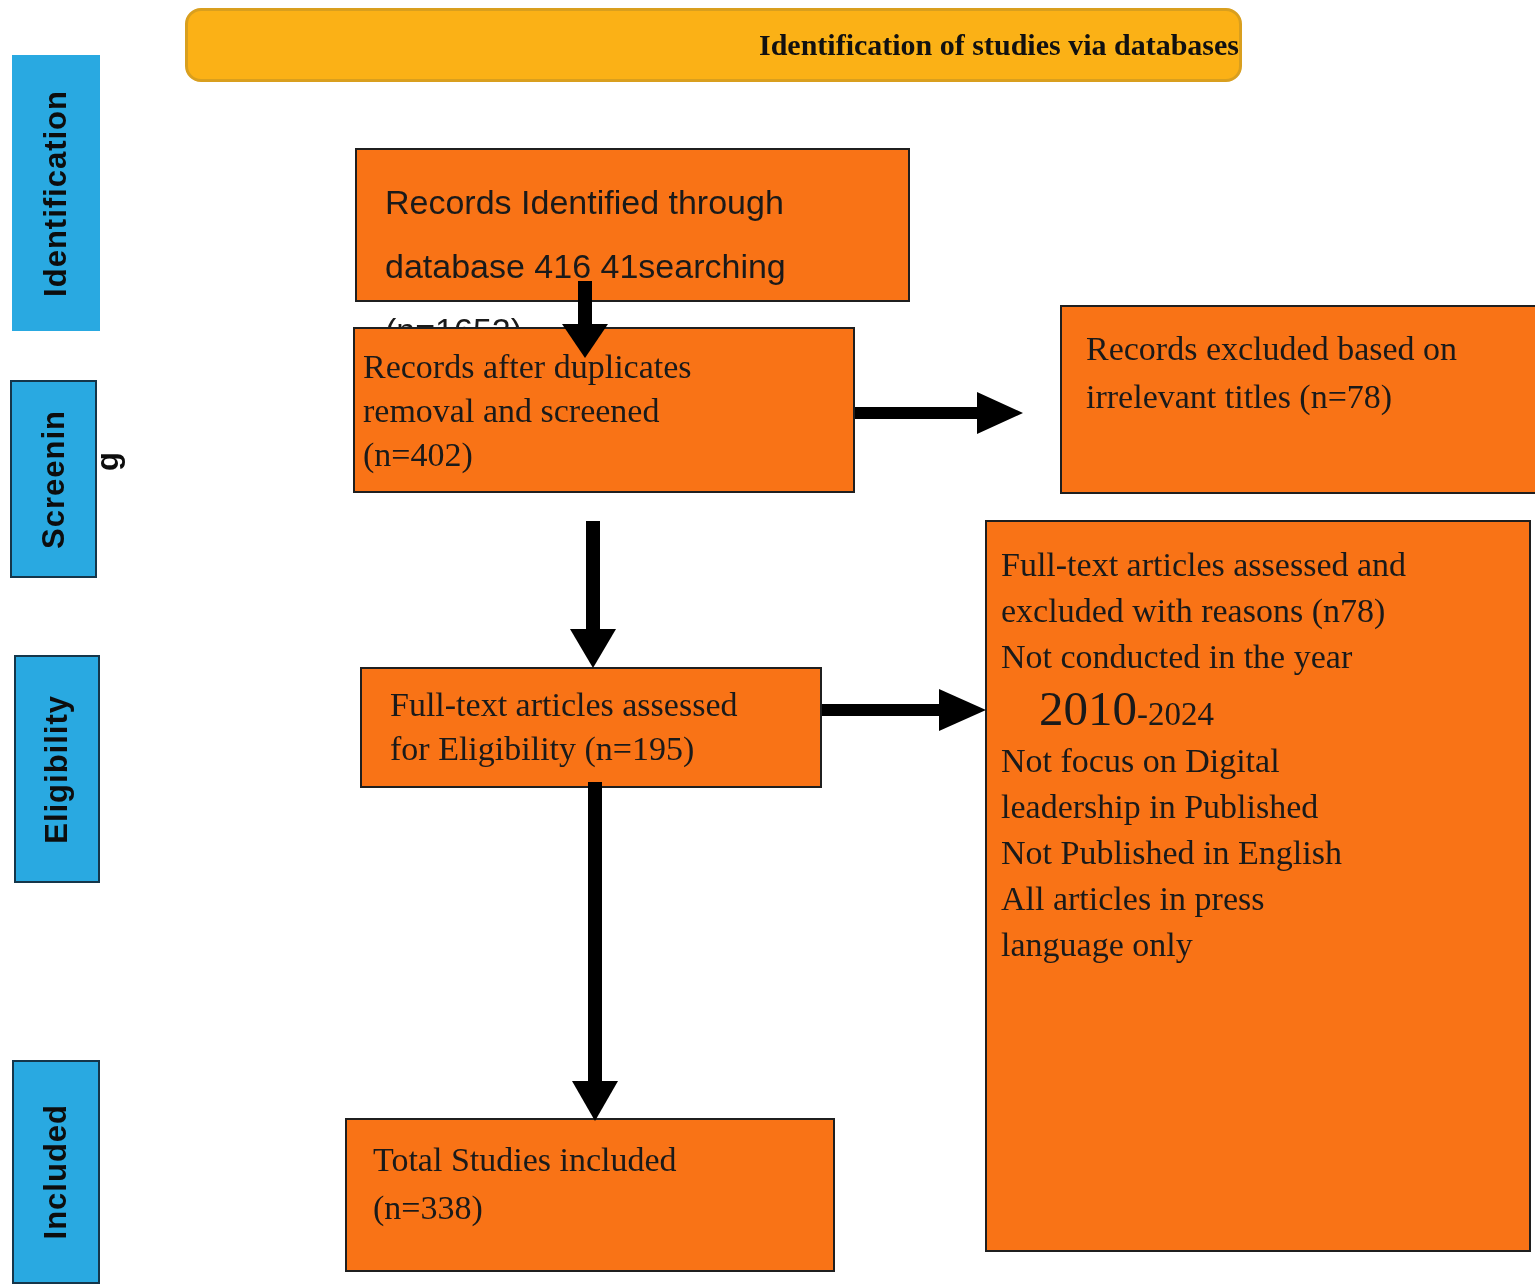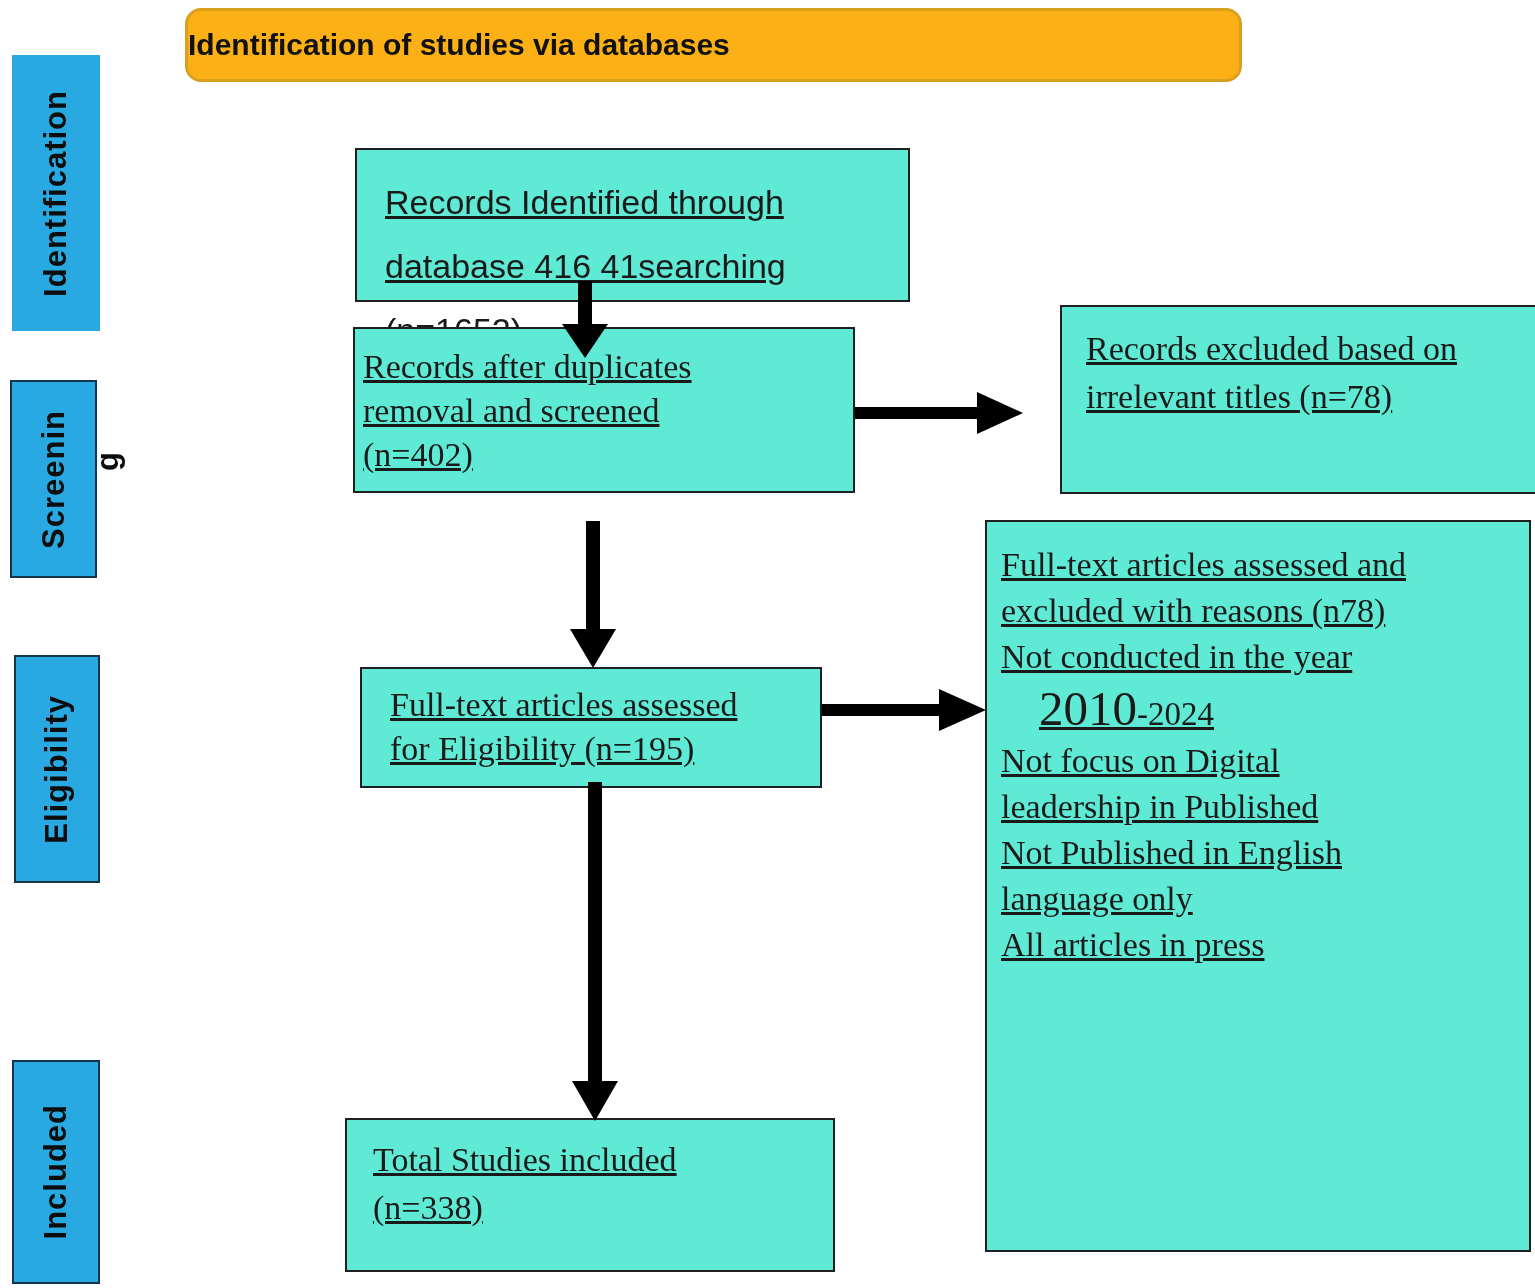--- a/index.html
+++ b/index.html
@@ -12,22 +12,22 @@
   html,body{margin:0;padding:0;background:#ffffff;}
   #canvas{
     position:relative;width:1535px;height:1288px;background:#ffffff;
     font-family:"Liberation Serif",serif;color:var(--ink);overflow:hidden;
   }
   
   .banner{
     position:absolute;left:185px;top:8px;width:1057px;height:74px;
     background:var(--banner-fill);border:3px solid var(--banner-border);
     border-radius:16px;box-sizing:border-box;
-    display:flex;align-items:center;justify-content:flex-start;
-    font-family:Liberation Sans, sans-serif;font-weight:bold;font-size:30px;color:#111;
+    display:flex;align-items:center;justify-content:flex-end;
+    font-family:Liberation Serif, serif;font-weight:bold;font-size:30px;color:#111;
   }
   
   .phase{
     position:absolute;background:var(--sidebar-blue);
     display:flex;align-items:center;justify-content:center;box-sizing:border-box;
   }
   .phase.bordered{border:2px solid #15364a;}
   .vlabel{
     writing-mode:vertical-rl;transform:rotate(180deg);
     font-family:"Liberation Sans",sans-serif;font-weight:600;font-size:31px;color:#0d0d0d;
@@ -37,22 +37,22 @@
   #phase-screening{left:10px;top:380px;width:87px;height:198px;}
   #phase-eligibility{left:14px;top:655px;width:86px;height:228px;}
   #phase-included{left:12px;top:1060px;width:88px;height:224px;}
   .overflow-g{
     position:absolute;left:90px;top:452px;
     writing-mode:vertical-rl;transform:rotate(180deg);
     font-family:"Liberation Sans",sans-serif;font-weight:600;font-size:31px;color:#0d0d0d;
   }
   
   .fbox{
-    position:absolute;background:#5eead4;border:2px solid var(--box-border);
-    box-sizing:border-box;font-size:34px;line-height:46px;text-decoration:underline;
+    position:absolute;background:#f97316;border:2px solid var(--box-border);
+    box-sizing:border-box;font-size:34px;line-height:46px;
   }
   .fbox .ln{white-space:nowrap;}
   #box-identified{
     left:355px;top:148px;width:555px;height:154px;z-index:1;
     font-family:"Liberation Sans",sans-serif;font-size:34px;line-height:64px;
     padding:20px 0 0 28px;overflow:visible;
   }
   #box-screened{
     left:353px;top:327px;width:502px;height:166px;z-index:2;
     padding:16px 0 0 8px;line-height:44px;
@@ -129,22 +129,22 @@
   <div class="fbox" id="box-excluded-reasons">
     <div class="ln">Full-text articles assessed and</div>
     <div class="ln">excluded with reasons (n78)</div>
     <div class="ln">Not conducted in the year</div>
     <div class="ln year-line">
       <span class="year-big">2010</span><span class="year-small">-2024</span>
     </div>
     <div class="ln">Not focus on Digital</div>
     <div class="ln">leadership in Published</div>
     <div class="ln">Not Published in English</div>
+    <div class="ln">All articles in press</div>
     <div class="ln">language only</div>
-    <div class="ln">All articles in press</div>
   </div>
 
   <div class="fbox" id="box-included">
     <div class="ln">Total Studies included</div>
     <div class="ln">(n=338)</div>
   </div>
 
   <svg id="arrows" viewBox="0 0 1535 1288" xmlns="http://www.w3.org/2000/svg">
     <g>
       <line x1="585" y1="281" x2="585" y2="327" stroke-width="14"></line>

